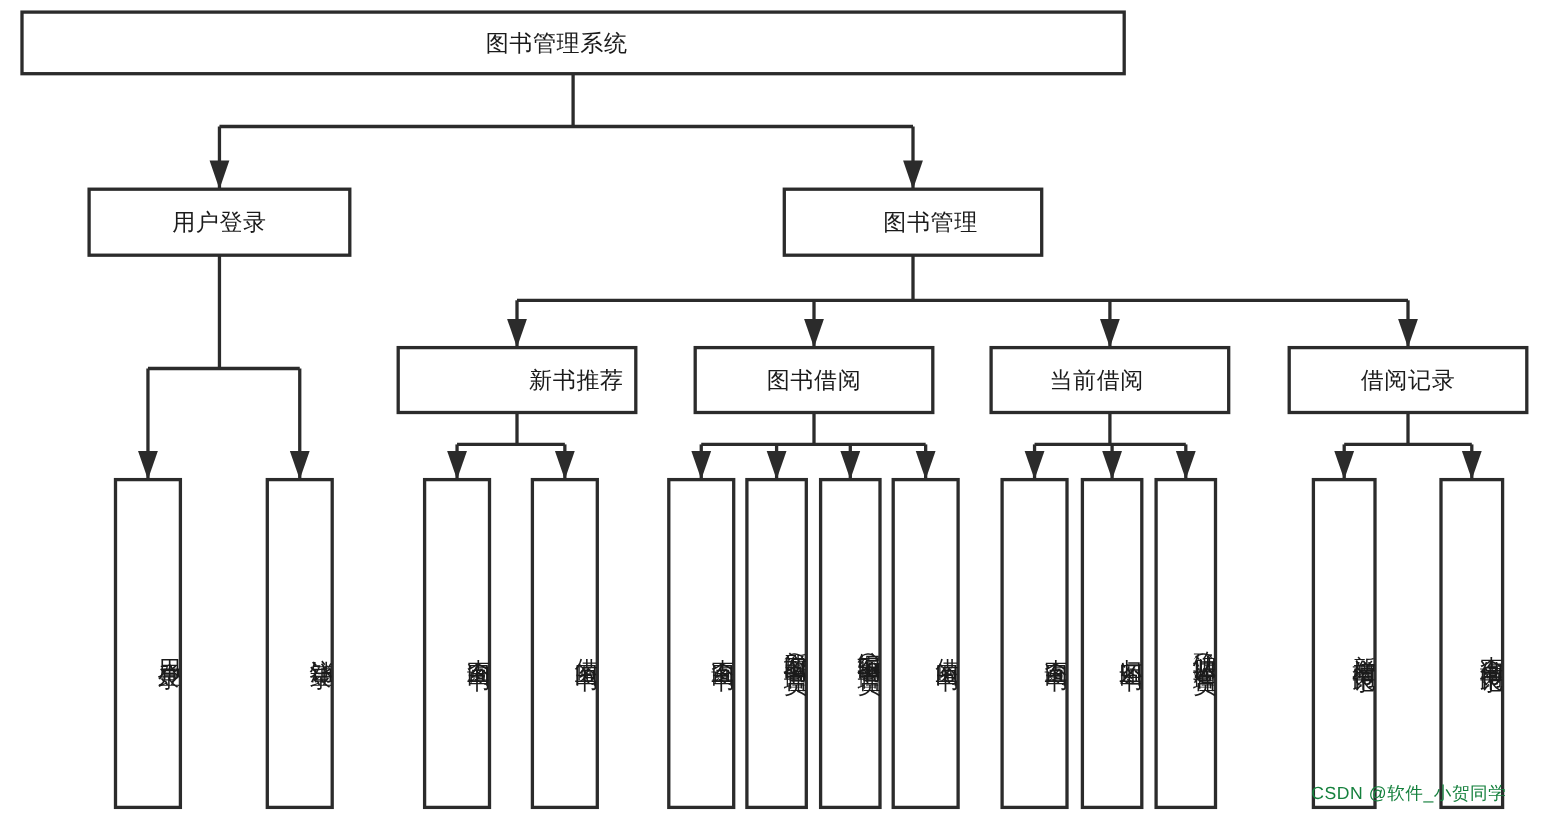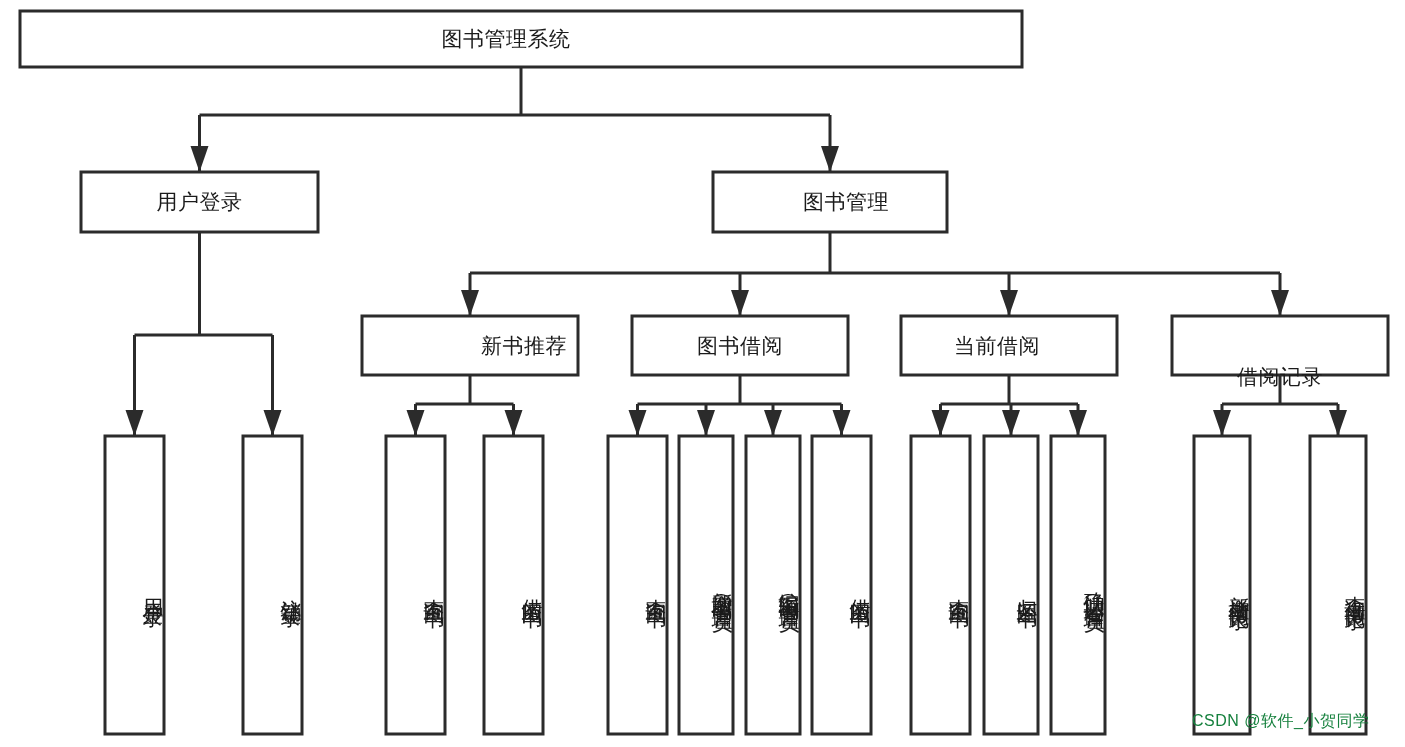--- a/index.html
+++ b/index.html
@@ -170,18 +170,18 @@
       <div class="node-label vertical" style="left: 484px; top: 436px; width: 59px; height: 298px;">借阅图书</div>
       <div class="node-label horizontal" style="left: 632px; top: 316px; width: 216px; height: 59px;">图书借阅</div>
       <div class="node-label vertical" style="left: 608px; top: 436px; width: 59px; height: 298px;">查询图书</div>
       <div class="node-label vertical" style="left: 679px; top: 436px; width: 54px; height: 298px;">新增图书（管理员）</div>
       <div class="node-label vertical" style="left: 746px; top: 436px; width: 54px; height: 298px;">编辑图书（管理员）</div>
       <div class="node-label vertical" style="left: 812px; top: 436px; width: 59px; height: 298px;">借阅图书</div>
       <div class="node-label horizontal" style="left: 901px; top: 316px; width: 192px; height: 59px;">当前借阅</div>
       <div class="node-label vertical" style="left: 911px; top: 436px; width: 59px; height: 298px;">查询图书</div>
       <div class="node-label vertical" style="left: 984px; top: 436px; width: 54px; height: 298px;">归还图书</div>
       <div class="node-label vertical" style="left: 1051px; top: 436px; width: 54px; height: 298px;">确认归还（管理员）</div>
-      <div class="node-label horizontal" style="left: 1172px; top: 316px; width: 216px; height: 59px; margin-top: 31px;">借阅记录</div>
+      <div class="node-label horizontal" style="left: 1172px; top: 316px; width: 216px; height: 59px;">借阅记录</div>
       <div class="node-label vertical" style="left: 1194px; top: 436px; width: 56px; height: 298px;">新增借阅记录</div>
       <div class="node-label vertical" style="left: 1310px; top: 436px; width: 56px; height: 298px;">查询借阅记录</div>
     </div>
   <div class="watermark">CSDN @软件_小贺同学</div>
 </div>
 
 </body></html>

